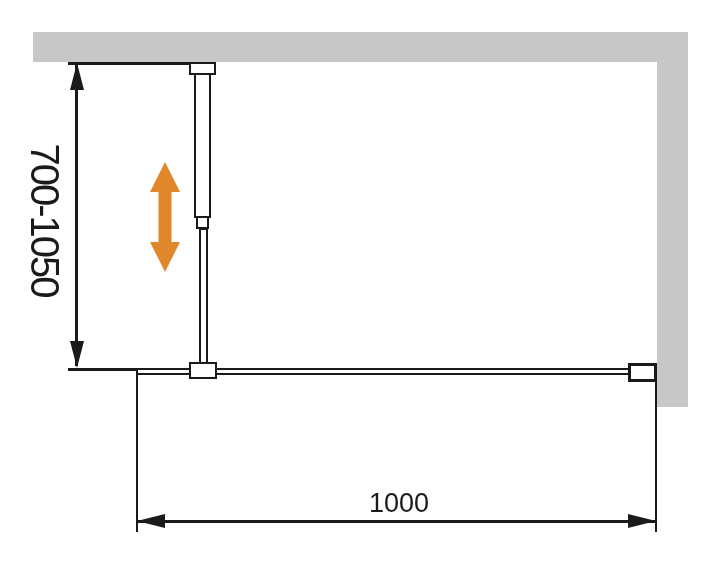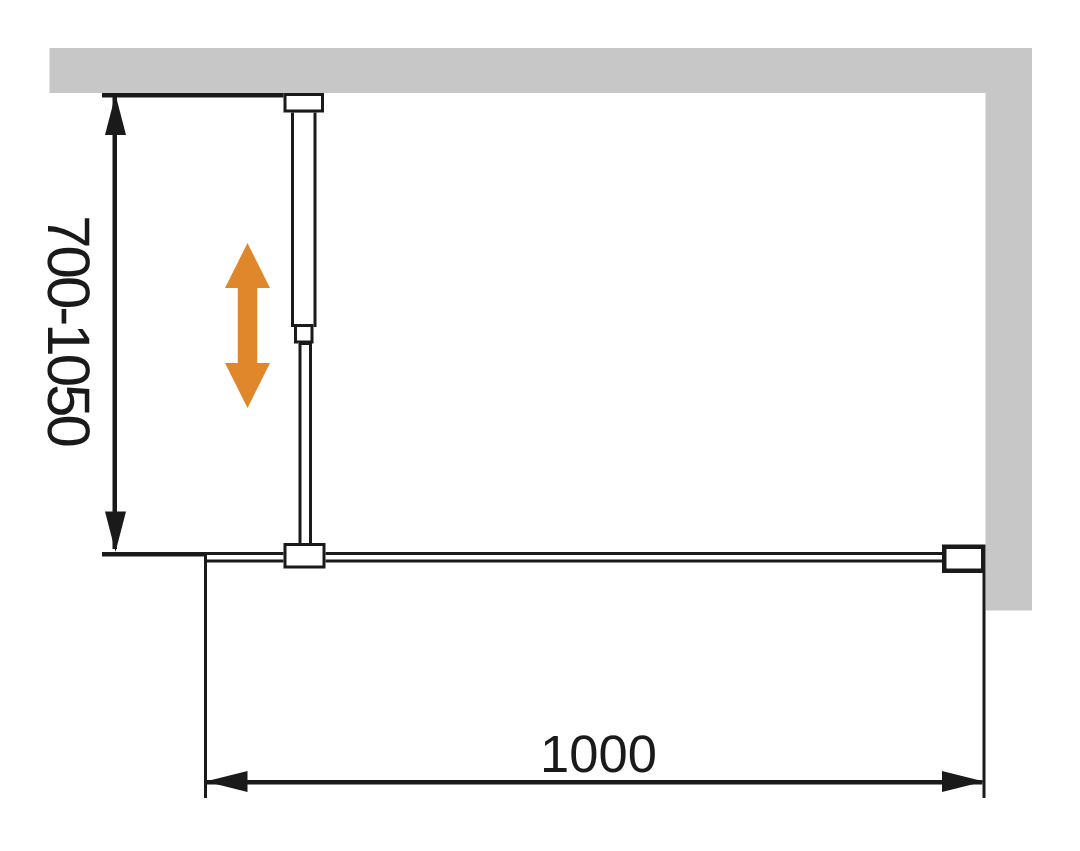--- a/index.html
+++ b/index.html
@@ -36,21 +36,21 @@
   .connector{left:189px;top:362px;width:28px;height:17px;border-width:2.5px;z-index:3;}
   .wall-profile{left:628px;top:363px;width:29px;height:19px;z-index:3;}
   
   .ext-1000-left{left:136px;top:370px;width:2px;height:162px;}
   .ext-1000-right{left:655px;top:382px;width:2px;height:150px;}
   .dim-h-line{left:138px;top:520px;width:517px;height:2.5px;}
   .arr-left{left:137px;top:514px;border-top:7px solid transparent;border-bottom:7px solid transparent;border-right:28px solid #1a1a1a;}
   .arr-right{left:628px;top:514px;border-top:7px solid transparent;border-bottom:7px solid transparent;border-left:28px solid #1a1a1a;}
   .label-width{
     left:399px;top:503px;transform:translate(-50%,-50%);
-    font-size:35px;white-space:nowrap;line-height:1;
+    font-size:27px;white-space:nowrap;line-height:1;
   }
   
   .adjust-arrow{left:149px;top:162px;width:32px;height:110px;}
 </style>
 </head>
 <body>
 
 <div class="canvas">
 
   <div class="abs wall wall-top"></div>

